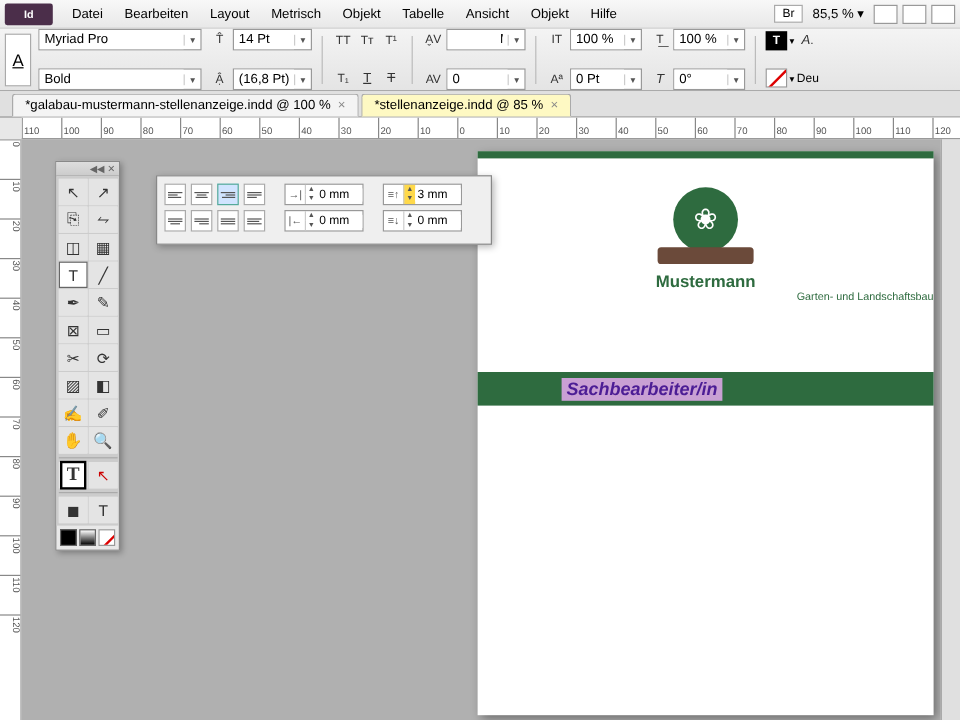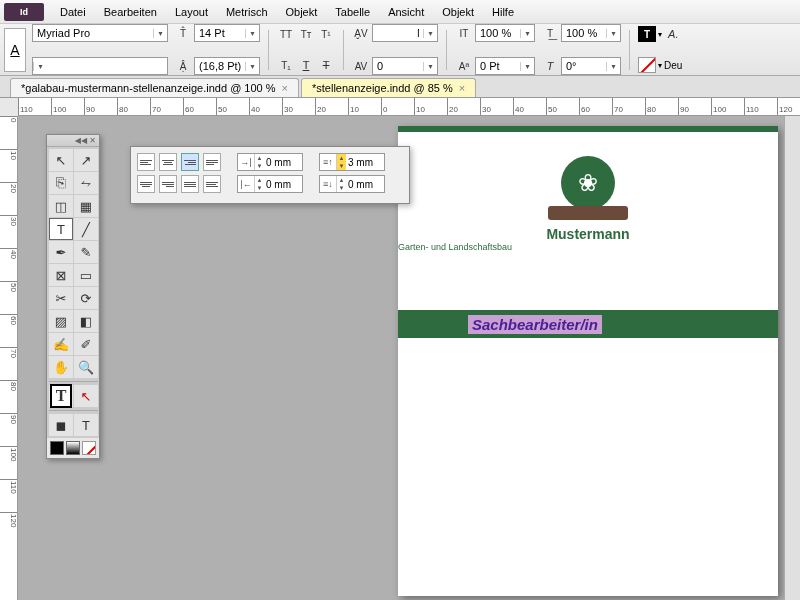--- a/index.html
+++ b/index.html
@@ -51,21 +51,21 @@
 .spin .ud{display:flex;flex-direction:column;width:10px}
 .spin .ud div{height:8px;font-size:6px;text-align:center;line-height:8px;border-left:1px solid #ccc;cursor:pointer;color:#555}
 .spin.hl .ud{background:#ffd94a}
 .spin input{border:0;width:38px;padding:0 2px;font-size:10px;outline:none}
 .page{position:absolute;left:380px;top:10px;width:380px;height:470px;background:#fff;box-shadow:3px 3px 8px rgba(0,0,0,.4)}
 .page-bar{height:6px;background:#2e6b3f}
 .logo-area{text-align:center;padding:24px 0 12px}
 .logo-circ{width:54px;height:54px;background:#2e6b3f;border-radius:50%;margin:0 auto;display:flex;align-items:center;justify-content:center;color:#fff;font-size:24px}
 .logo-ribbon{width:80px;height:14px;background:#6b4a3a;margin:-4px auto 0;border-radius:3px;font-size:6px;color:#d4c4a0;display:flex;align-items:center;justify-content:center}
 .company{text-align:center;color:#2e6b3f;font-weight:bold;font-size:14px;margin-top:6px}
-.tagline{text-align:left;color:#2e6b3f;font-size:9px}
+.tagline{text-align:right;color:#2e6b3f;font-size:9px}
 .green-band{background:#2e6b3f;height:28px;margin-top:46px;display:flex;align-items:center;padding-left:70px}
 .sel-text{background:#c9a0d4;color:#4c1d95;font-weight:bold;font-size:15px;padding:1px 4px;font-style:italic}
 .right-dock{position:absolute;right:0;top:116px;width:16px;bottom:0;background:#e0e0e0;border-left:1px solid #aaa}
 .red-diag{position:relative;width:18px;height:16px;border:1px solid #999;background:#fff;overflow:hidden}
 .red-diag::after{content:"";position:absolute;left:-2px;top:7px;width:22px;height:2px;background:#d00;transform:rotate(-45deg)}
 </style>
 </head>
 <body>
 
 <div class="menubar">
@@ -73,30 +73,40 @@
   <div class="menu-item">Datei</div>
   <div class="menu-item">Bearbeiten</div>
   <div class="menu-item">Layout</div>
   <div class="menu-item">Metrisch</div>
   <div class="menu-item">Objekt</div>
   <div class="menu-item">Tabelle</div>
   <div class="menu-item">Ansicht</div>
   <div class="menu-item">Objekt</div>
   <div class="menu-item">Hilfe</div>
   <div class="menu-sep"></div>
+  <div class="menu-right">
+    <div class="br-box">Br</div>
+    <div><span class="zoom">85,5 %</span> <span>▾</span></div>
+    <div class="view-icons">
+      <div class="vicon"></div>
+      <div class="vicon"></div>
+      <div class="vicon"></div>
+    </div>
+  </div>
 </div>
 
 <div class="optbar">
   <div class="opt-a">A</div>
   <div class="opt-col">
     <div class="combo">
         <input style="width: 120px;" value="Myriad Pro">
         <div class="arr">▾</div>
       </div>
     <div class="combo">
+        <input style="width: 120px;" value="Bold">
         <div class="arr">▾</div>
       </div>
   </div>
   <div class="opt-col">
     <div class="opt-group">
         <span class="opt-icon">T̂</span>
         <div class="combo">
           <input style="width: 50px;" value="14 Pt">
           <div class="arr">▾</div>
         </div>

